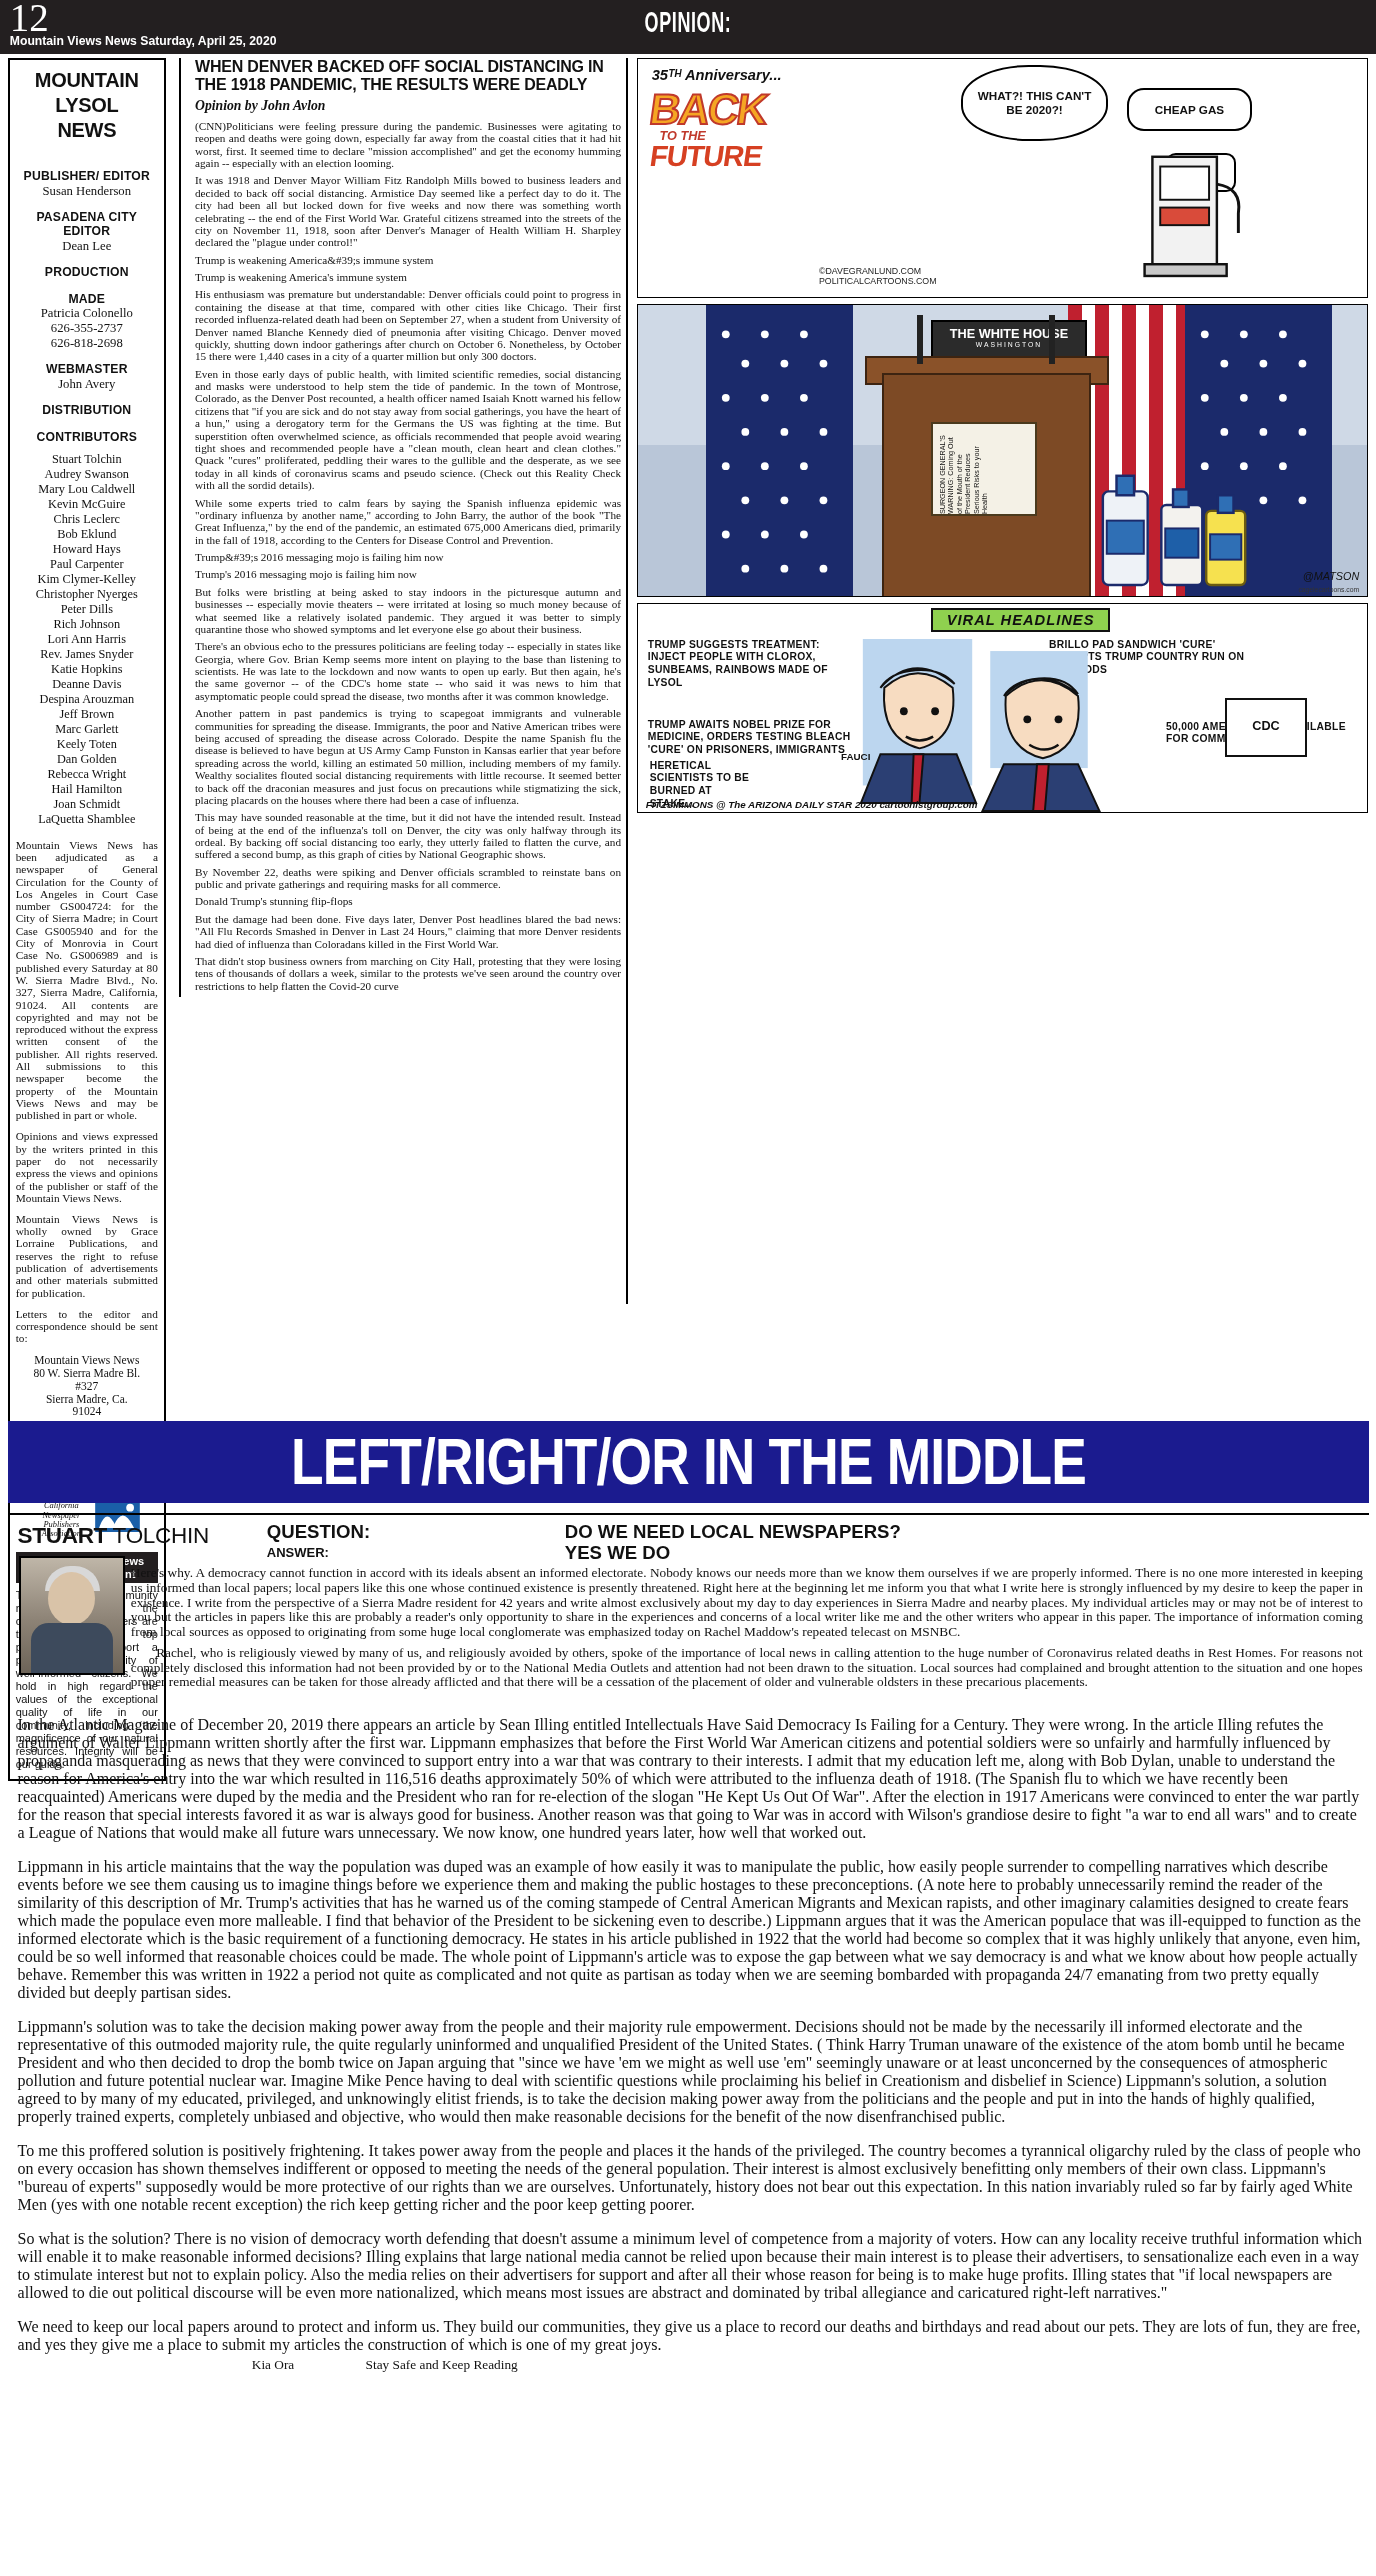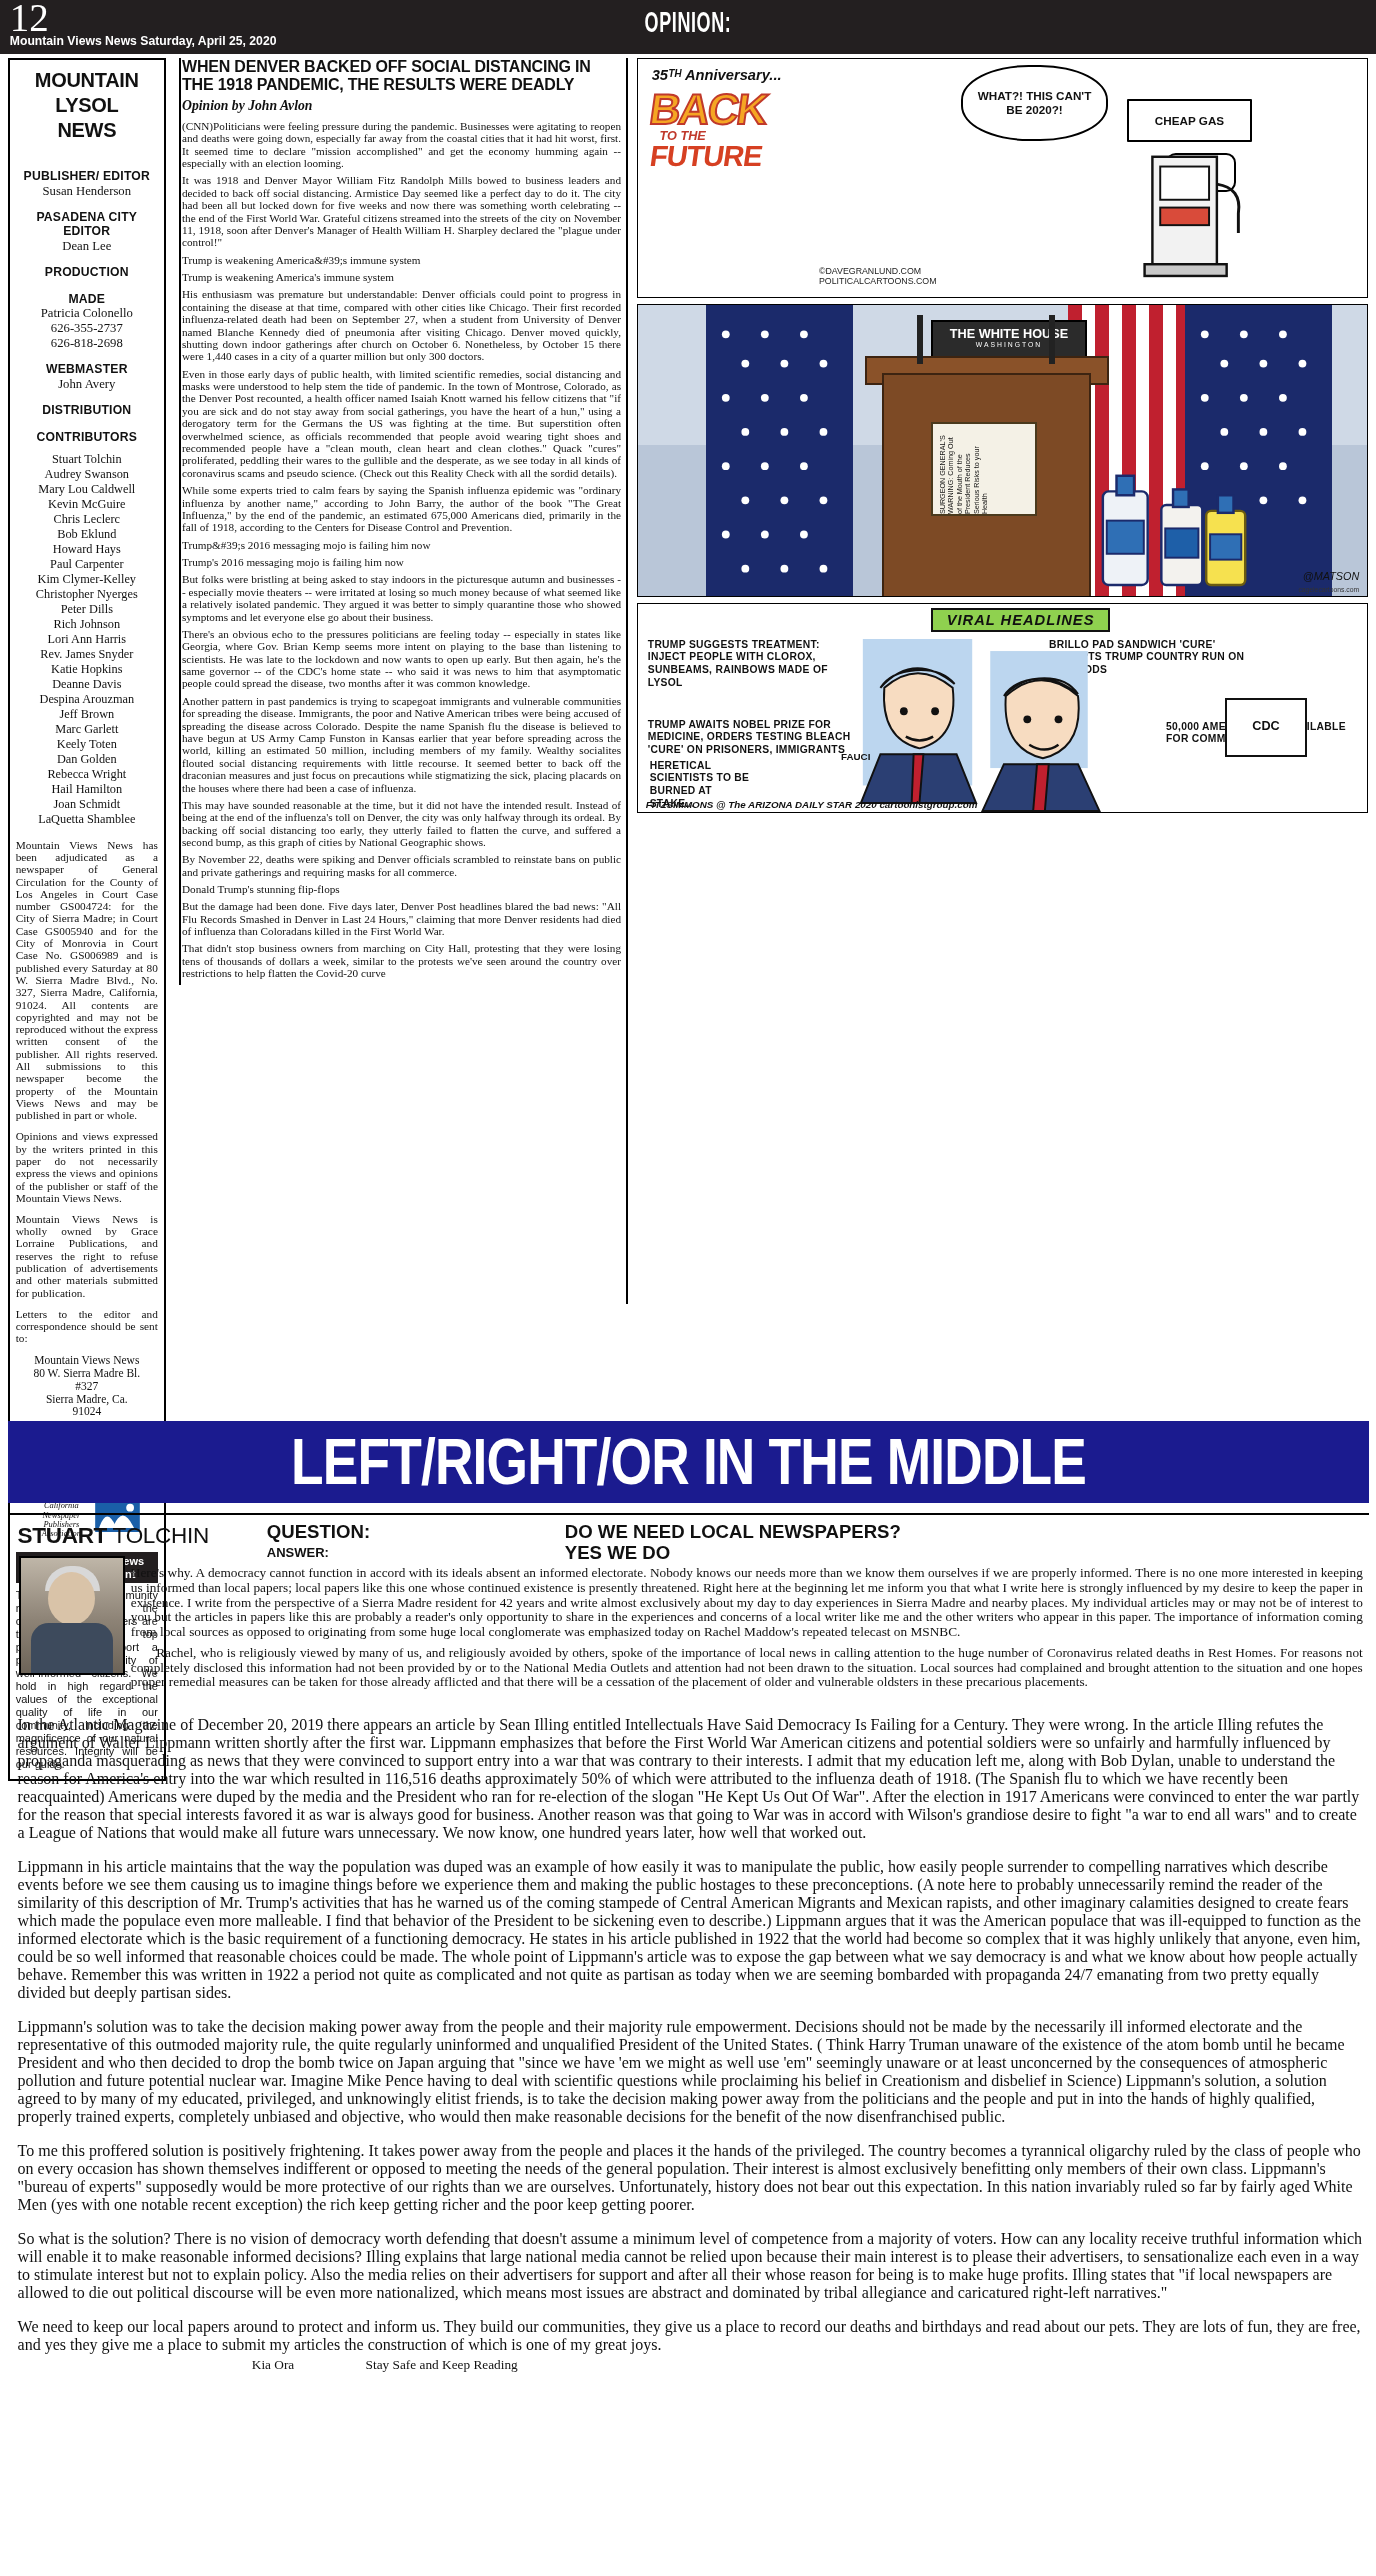--- a/index.html
+++ b/index.html
@@ -31,21 +31,21 @@
   
   .cnpa{margin-top:13.7px;display:flex;align-items:center;justify-content:center;gap:5.9px;}
   .cnpa-txt{font-family:"Liberation Serif",serif;font-size:8.4px;line-height:9.2px;text-align:center;font-style:italic;}
   .cnpa-mark{width:45px;height:33px;position:relative;}
 
   .mission-bar{margin-top:13.7px;background:#231f20;color:#fff;font-family:"Liberation Sans",sans-serif;
       font-weight:bold;font-size:11px;line-height:12.7px;padding:2.9px 2px;text-align:center;}
   .mission-body{font-family:"Liberation Sans",sans-serif;font-size:11px;line-height:13px;text-align:justify;margin-top:5.9px;}
 
   
-  .article{position:absolute;left:179px;top:3.9px;width:442px;border-left:2px solid #000;padding-left:1px;box-sizing:border-box;}
+  .article{position:absolute;left:179px;top:3.9px;width:442px;border-left:2px solid #000;padding-left:14px;box-sizing:border-box;}
   .art-head{font-family:"Liberation Sans",sans-serif;font-weight:bold;font-size:16px;line-height:18.6px;letter-spacing:-0.2px;}
   .art-by{font-family:"Liberation Serif",serif;font-weight:bold;font-style:italic;font-size:13.7px;margin-top:2.9px;margin-bottom:5.9px;}
   .art-body{font-family:"Liberation Serif",serif;font-size:11.2px;line-height:12.4px;text-align:justify;}
   .art-body p{margin:0 0 4.9px 0;}
   .art-rule{position:absolute;left:626px;top:3.9px;width:2px;height:1246px;background:#000;}
 
   
   .cartoons{position:absolute;left:637px;top:3.9px;width:731px;}
   .toon{position:relative;border:1px solid #000;box-sizing:border-box;overflow:hidden;background:#fff;}
   .toon + .toon{margin-top:5.9px;}
@@ -54,21 +54,21 @@
   .t1{height:240px;background:#ffffff;}
   .t1 .anniv{position:absolute;left:13.7px;top:7.8px;font-family:"Liberation Sans",sans-serif;font-style:italic;font-weight:bold;font-size:14.7px;color:#111;}
   .t1 .bttf{position:absolute;left:11.7px;top:31px;width:186px;height:94px;}
   .t1 .bttf .back{font-family:"Liberation Sans",sans-serif;font-weight:bold;font-size:43px;line-height:39px;color:#f5a623;-webkit-text-stroke:2px #c0392b;letter-spacing:-2px;transform:skewX(-8deg);}
   .t1 .bttf .tothe{font-family:"Liberation Sans",sans-serif;font-weight:bold;font-style:italic;font-size:12.7px;color:#c0392b;margin-left:9.8px;}
   .t1 .bttf .future{font-family:"Liberation Sans",sans-serif;font-weight:bold;font-size:29px;line-height:27px;color:#d64022;letter-spacing:-1px;transform:skewX(-8deg);}
   .t1 .bubble{position:absolute;border:2px solid #000;border-radius:46%;background:#fff;
       font-family:"Liberation Sans",sans-serif;font-weight:bold;font-size:11.7px;line-height:13.7px;text-align:center;
       display:flex;align-items:center;justify-content:center;padding:3.9px 7.8px;box-sizing:border-box;}
   .t1 .b1{left:323px;top:5.9px;width:147px;height:76px;}
-  .t1 .b2{left:489px;top:40px;width:125px;height:43px;border-radius:1px;}
+  .t1 .b2{left:489px;top:29px;width:125px;height:43px;border-radius:17px;}
   .t1 .b3{left:528px;top:94px;width:70px;height:39px;border-radius:9.8px;}
   .t1 .car{position:absolute;left:59px;top:115px;width:342px;height:108px;}
   .t1 .pump{position:absolute;left:489px;top:78px;width:127px;height:147px;}
   .t1 .sig{position:absolute;left:181px;top:207px;font-family:"Liberation Sans",sans-serif;font-size:8.8px;color:#222;}
 
   
   .t2{height:293px;background:#e7e2d8;}
   .t2 .wall{position:absolute;left:0;top:0;width:100%;height:100%;
       background:linear-gradient(#cfd9e6 0 48%, #b9c6d8 48% 100%);}
   .t2 .flag{position:absolute;top:0;height:100%;width:147px;

